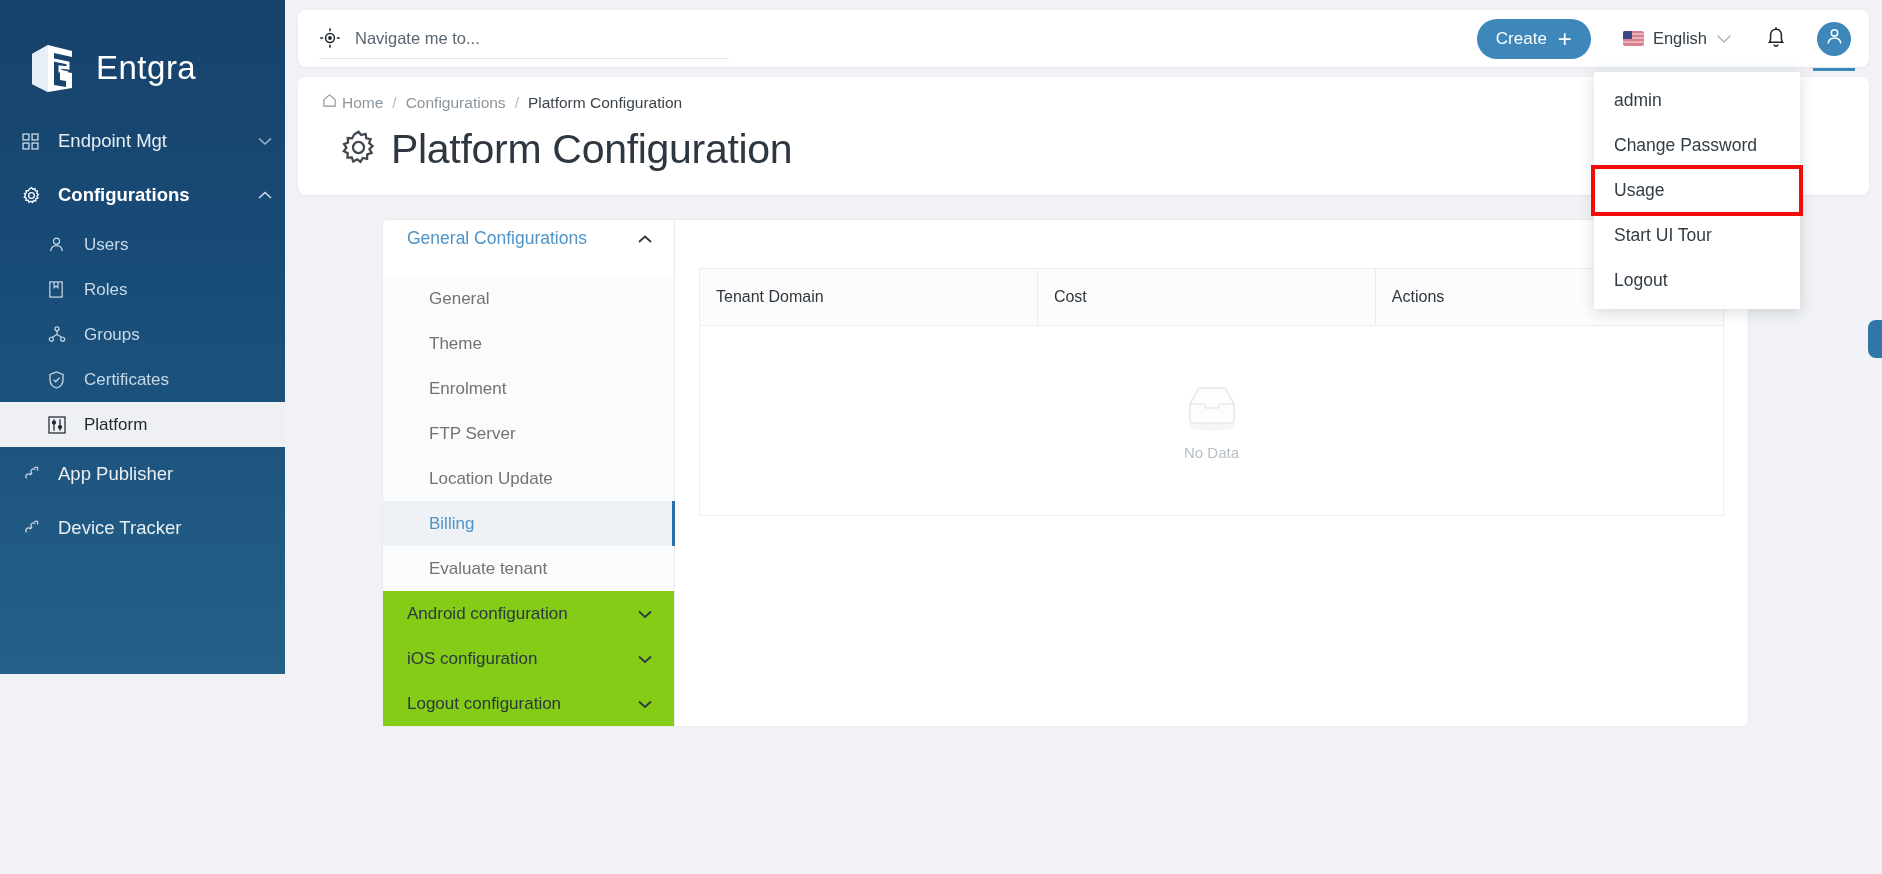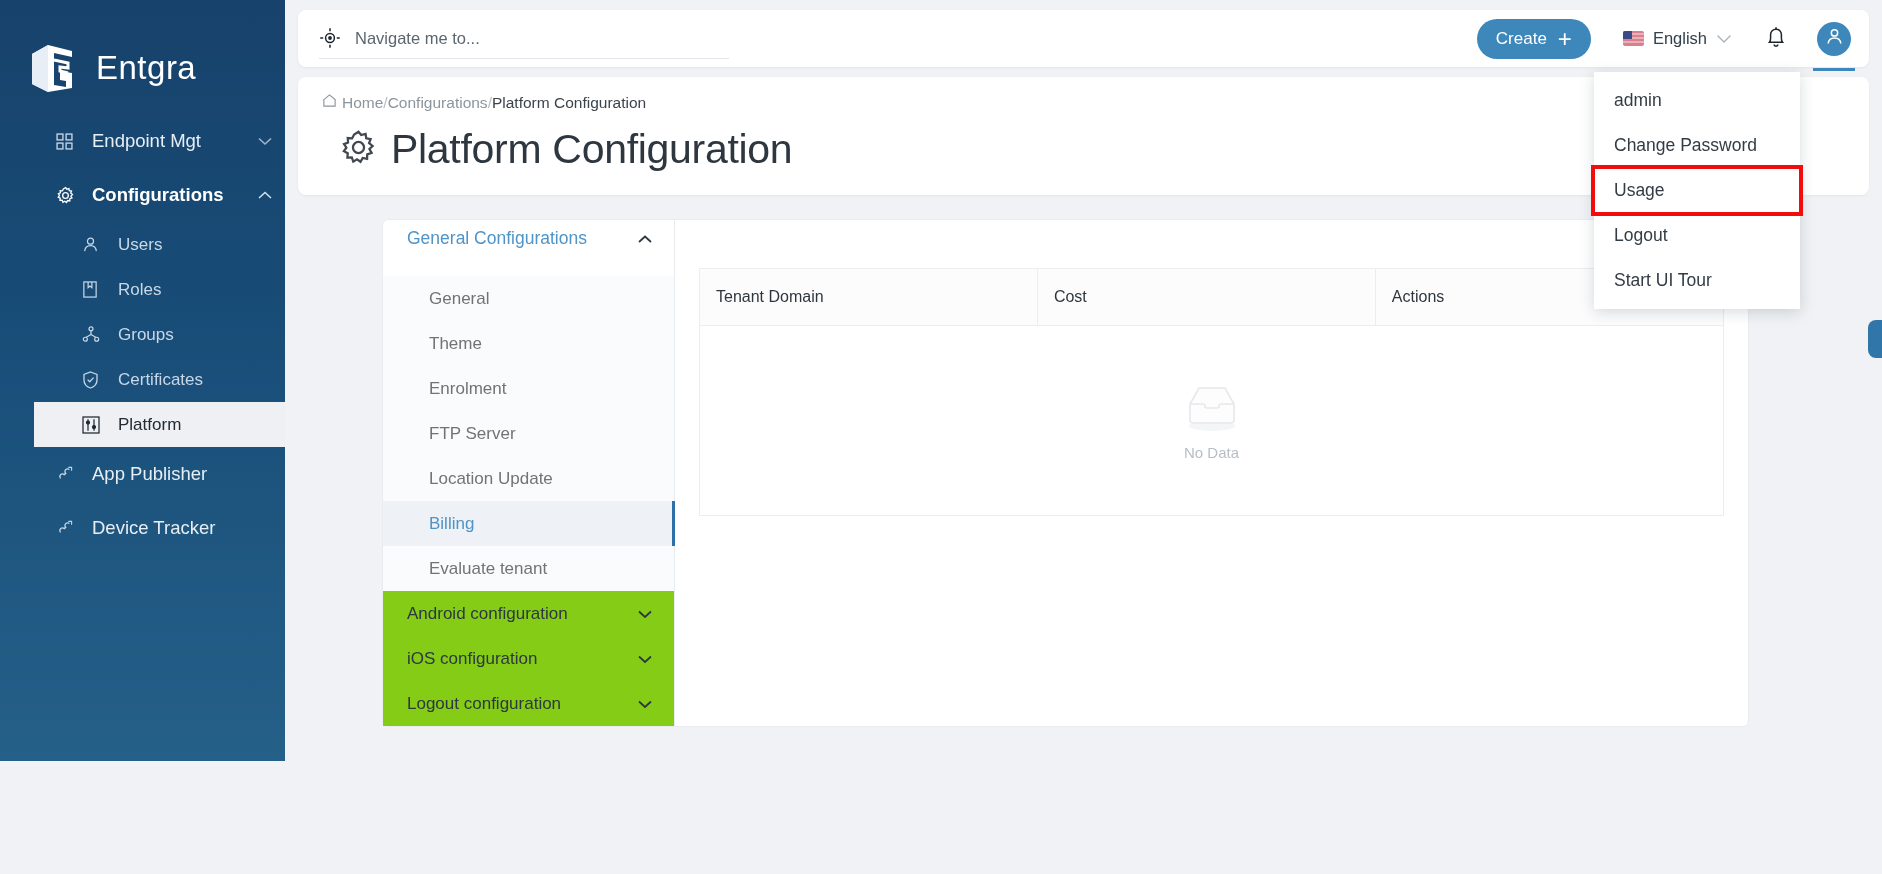--- a/index.html
+++ b/index.html
@@ -7,37 +7,36 @@
     width: 1882px; height: 874px;
     font-family: "Liberation Sans", sans-serif;
     background: #f0f2f5;
     overflow: hidden;
   }
 
   #app { position: relative; width: 1882px; height: 874px; display: flex; }
 
   
   #sidebar {
-    width: 285px; height: 761px; flex: 0 0 285px;
+    width: 285px; height: 674px; flex: 0 0 285px;
     background: linear-gradient(180deg, #17426b 0%, #174c77 40%, #256089 100%);
     color: #dbe4ec;
     position: relative;
     overflow: hidden;
   }
   .brand { display: flex; align-items: center; gap: 14px; padding: 26px 0 0 26px; height: 110px; }
   .brand-logo { width: 56px; height: 56px; flex: 0 0 56px; }
   .brand-name { font-size: 33px; color: #ffffff; letter-spacing: .5px; font-weight: 400; }
 
   .nav-group { margin-top: 4px; }
   .nav-item {
     display: flex; align-items: center;
     height: 54px; padding-left: 22px; cursor: pointer;
     color: #c5d4e2; font-size: 17.5px;
     position: relative;
-    margin-left: 34px;
   }
   .nav-item .nav-ico { width: 26px; flex: 0 0 26px; display: flex; align-items: center; justify-content: flex-start; }
   .nav-item .nav-lbl { margin-left: 10px; flex: 1; white-space: nowrap; }
   .nav-item .nav-chev { width: 40px; flex: 0 0 40px; display: flex; align-items: center; justify-content: center; }
   .nav-item.top { font-size: 18.5px; color: #e7eef4; }
   .nav-item.top.active { color: #ffffff; font-weight: 700; }
   .nav-sub { padding-left: 48px; font-size: 17px; color: #c9d8e6; height: 45px; }
   .nav-sub.selected {
     background: #eef0f4; color: #1f2933;
   }
@@ -88,21 +87,21 @@
   }
 
   
   .page-card {
     margin: 10px 13px 0 13px;
     background: #ffffff; border-radius: 8px;
     padding: 16px 0 22px 24px;
     box-shadow: 0 1px 3px rgba(22,40,60,.05);
     position: relative; z-index: 1;
   }
-  .crumb { display: flex; align-items: center; font-size: 15.5px; color: #8b959d; text-align: right; }
+  .crumb { display: flex; align-items: center; gap: 9px; font-size: 15.5px; color: #8b959d; text-align: right; }
   .crumb .home { display: flex; align-items: center; gap: 5px; color: #8b959d; cursor: pointer; }
   .crumb a { color: #8b959d; text-decoration: none; cursor: pointer; }
   .crumb .sep { color: #b6bec4; }
   .crumb .cur { color: #3b444c; }
   .page-title { display: flex; align-items: center; gap: 14px; margin-top: 14px; margin-left: 18px; }
   .page-title .t { font-size: 41px; color: #2e3740; font-weight: 400; letter-spacing: -.3px; }
 
   
   .content { margin: 24px 13px 0 13px; display: flex; position: relative; }
   .cfg-panel {
@@ -481,20 +480,20 @@
     <div class="menu-item">
       <span>admin</span>
     </div>
     <div class="menu-item">
       <span>Change Password</span>
     </div>
     <div class="menu-item highlight">
       <span>Usage</span>
     </div>
     <div class="menu-item">
+      <span>Start UI Tour</span>
+    </div>
+    <div class="menu-item">
       <span>Logout</span>
     </div>
-    <div class="menu-item">
-      <span>Start UI Tour</span>
-    </div>
   </div>
 
 </div>
 
 </body></html>

